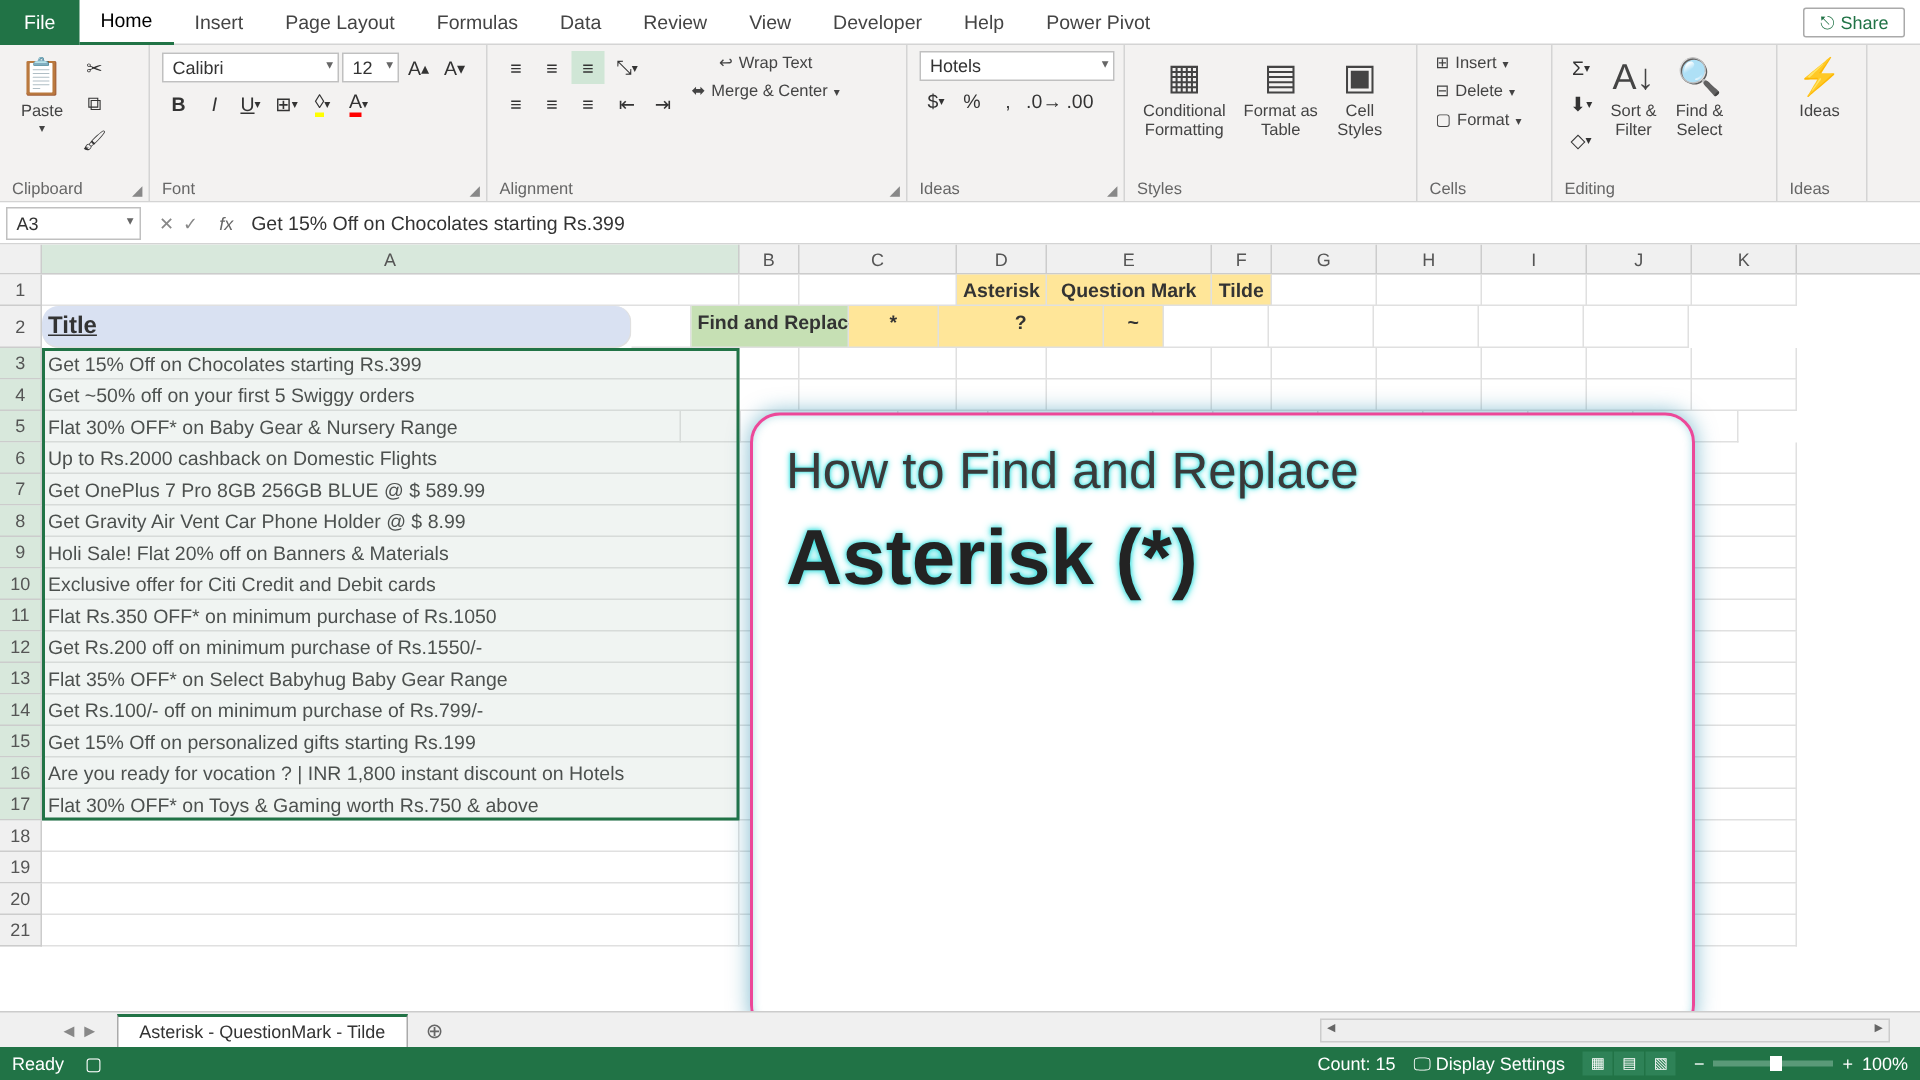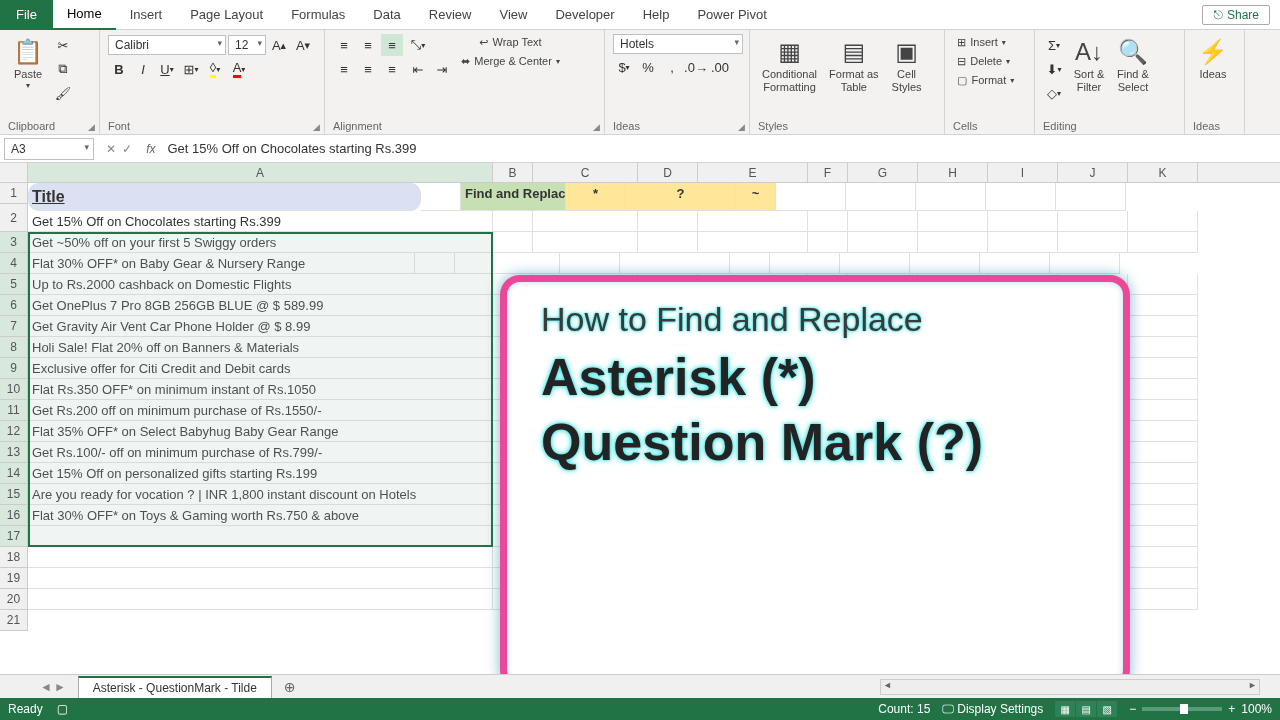--- a/index.html
+++ b/index.html
@@ -52,21 +52,21 @@
 .cell.title-hdr { font-weight: bold; text-decoration: underline; font-size: 16px; background: #d9e1f2; height: 28px; line-height: 26px; }
 .row.title-row { height: 28px; }
 .rowh.title-row { height: 28px; line-height: 28px; }
 .sel-range { position: absolute; border: 2px solid #217346; pointer-events: none; }
 .sel-fill { position: absolute; background: rgba(180,200,190,0.2); pointer-events: none; }
 .green-cell { background: #c6e0b4; font-weight: bold; }
 .yellow-hdr { background: #ffe699; font-weight: bold; text-align: center; }
 .yellow-sym { background: #ffe699; font-weight: bold; text-align: center; }
 
 
-.overlay { position: absolute; left: 500px; top: 275px; width: 630px; height: 415px; background: #fff; border: 7px solid #ec4899; border-radius: 20px; box-shadow: 0 0 14px rgba(0,120,160,0.5), inset 0 0 6px rgba(0,150,180,0.3); padding: 18px 34px; }
+.overlay { position: absolute; left: 500px; top: 275px; width: 630px; height: 415px; background: #fff; border: 2px solid #ec4899; border-radius: 20px; box-shadow: 0 0 14px rgba(0,120,160,0.5), inset 0 0 6px rgba(0,150,180,0.3); padding: 18px 22px; }
 .ov-line1 { font-size: 34px; color: #3a3a3a; text-shadow: 0 0 4px #38e0e0, 0 0 2px #38e0e0; margin-bottom: 10px; }
 .ov-big { font-size: 52px; font-weight: 600; color: #232323; text-shadow: 0 0 6px #38e0e0, 0 0 3px #38e0e0; margin: 8px 0; line-height: 1.1; }
 .ov-last { font-size: 30px; color: #3a3a3a; text-shadow: 0 0 4px #38e0e0; margin-top: 12px; }
 
 
 .sheettabs { position: absolute; bottom: 22px; left: 0; right: 0; height: 24px; background: #f0f0f0; border-top: 1px solid #ccc; display: flex; align-items: center; padding-left: 30px; gap: 2px; }
 .stab-nav { display: flex; gap: 2px; padding: 0 10px; color: #888; }
 .stab { background: #fff; border: 1px solid #aaa; border-bottom: none; padding: 3px 14px; font-size: 12px; border-top: 2px solid #217346; }
 .stab-add { padding: 0 10px; color: #666; font-size: 14px; }
 .hscroll { margin-left: auto; width: 380px; height: 16px; background: #eee; border: 1px solid #ccc; margin-right: 20px; position: relative; }
@@ -336,20 +336,33 @@
         <div class="rowh sel">16</div>
         <div class="rowh sel">17</div>
         <div class="rowh">18</div>
         <div class="rowh">19</div>
         <div class="rowh">20</div>
         <div class="rowh">21</div>
       </div>
     <div class="cells" id="cells">
       <div class="sel-fill" style="left:0;top:49px;width:465px;height:315px"></div>
       <div class="sel-range" style="left:0;top:49px;width:465px;height:315px"></div>
+    <div class="row">
+          <div class="cell" style="width: 465px;"></div>
+          <div class="cell" style="width: 40px;"></div>
+          <div class="cell" style="width: 105px;"></div>
+          <div class="cell yellow-hdr" style="width: 60px;">Asterisk</div>
+          <div class="cell yellow-hdr" style="width: 110px;">Question Mark</div>
+          <div class="cell yellow-hdr" style="width: 40px;">Tilde</div>
+          <div class="cell" style="width: 70px;"></div>
+          <div class="cell" style="width: 70px;"></div>
+          <div class="cell" style="width: 70px;"></div>
+          <div class="cell" style="width: 70px;"></div>
+          <div class="cell" style="width: 70px;"></div>
+        </div>
         <div class="row title-row">
           <div class="cell title-hdr" style="width: 393px; border-radius: 11px;">Title</div>
           <div class="cell" style="width: 40px;"></div>
           <div class="cell green-cell" style="width: 105px;">Find and Replace</div>
           <div class="cell yellow-sym" style="width: 60px;">*</div>
           <div class="cell yellow-sym" style="width: 110px;">?</div>
           <div class="cell yellow-sym" style="width: 40px;">~</div>
           <div class="cell" style="width: 70px;"></div>
           <div class="cell" style="width: 70px;"></div>
           <div class="cell" style="width: 70px;"></div>
@@ -376,21 +389,21 @@
           <div class="cell" style="width: 60px;"></div>
           <div class="cell" style="width: 110px;"></div>
           <div class="cell" style="width: 40px;"></div>
           <div class="cell" style="width: 70px;"></div>
           <div class="cell" style="width: 70px;"></div>
           <div class="cell" style="width: 70px;"></div>
           <div class="cell" style="width: 70px;"></div>
           <div class="cell" style="width: 70px;"></div>
         </div>
         <div class="row">
-          <div class="cell" style="width: 387px;">Flat 30% OFF* on Baby Gear &amp; Nursery Range</div>
+          <div class="cell" style="width: 426px;">Flat 30% OFF* on Baby Gear &amp; Nursery Range</div>
           <div class="cell" style="width: 40px;"></div>
           <div class="cell" style="width: 105px;"></div>
           <div class="cell" style="width: 60px;"></div>
           <div class="cell" style="width: 110px;"></div>
           <div class="cell" style="width: 40px;"></div>
           <div class="cell" style="width: 70px;"></div>
           <div class="cell" style="width: 70px;"></div>
           <div class="cell" style="width: 70px;"></div>
           <div class="cell" style="width: 70px;"></div>
           <div class="cell" style="width: 70px;"></div>
@@ -454,21 +467,21 @@
           <div class="cell" style="width: 60px;"></div>
           <div class="cell" style="width: 110px;"></div>
           <div class="cell" style="width: 40px;"></div>
           <div class="cell" style="width: 70px;"></div>
           <div class="cell" style="width: 70px;"></div>
           <div class="cell" style="width: 70px;"></div>
           <div class="cell" style="width: 70px;"></div>
           <div class="cell" style="width: 70px;"></div>
         </div>
         <div class="row">
-          <div class="cell" style="width: 465px;">Flat Rs.350 OFF* on minimum instant of Rs.1050</div>
+          <div class="cell" style="width: 465px;">Flat Rs.350 OFF* on minimum purchase of Rs.1050</div>
           <div class="cell" style="width: 40px;"></div>
           <div class="cell" style="width: 105px;"></div>
           <div class="cell" style="width: 60px;"></div>
           <div class="cell" style="width: 110px;"></div>
           <div class="cell" style="width: 40px;"></div>
           <div class="cell" style="width: 70px;"></div>
           <div class="cell" style="width: 70px;"></div>
           <div class="cell" style="width: 70px;"></div>
           <div class="cell" style="width: 70px;"></div>
           <div class="cell" style="width: 70px;"></div>
@@ -603,21 +616,20 @@
           <div class="cell" style="width: 70px;"></div>
           <div class="cell" style="width: 70px;"></div>
         </div>
       </div>
   </div>
 </div>
 
 <div class="overlay">
   <div class="ov-line1">How to Find and Replace</div>
   <div class="ov-big">Asterisk (*)</div>
-  <div class="ov-big">Question Mark (?)</div>
 </div>
 
 <div class="sheettabs">
   <div class="stab-nav">
     <span>◄</span>
     <span>►</span>
   </div>
   <div class="stab">Asterisk - QuestionMark - Tilde</div>
   <div class="stab-add">⊕</div>
   <div class="hscroll"></div>

